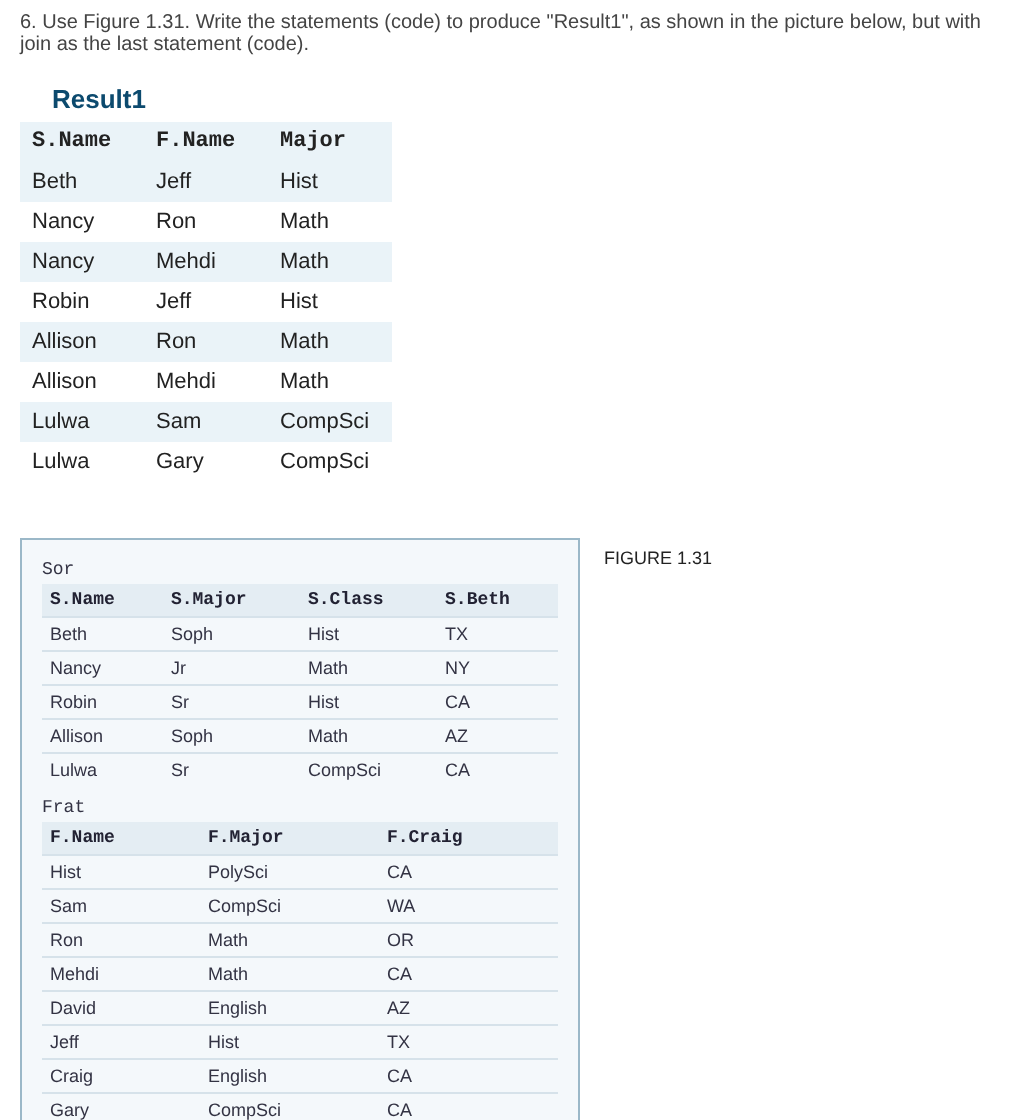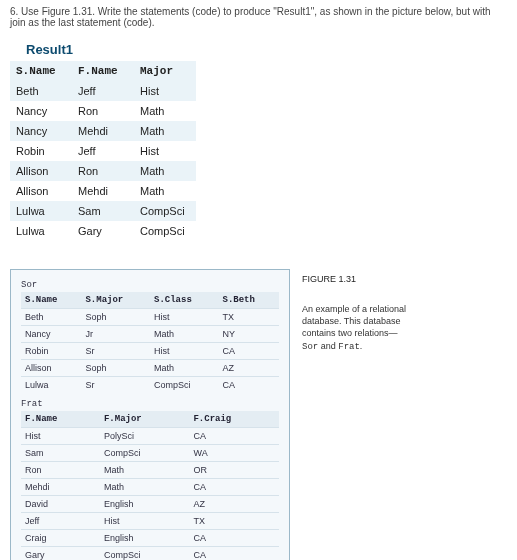--- a/index.html
+++ b/index.html
@@ -255,18 +255,15 @@
             <td>CompSci</td>
             <td>CA</td>
           </tr>
     </tbody>
       </table>
 
   </div>
 
   <div class="caption">
     <strong>FIGURE 1.31</strong>
-    <span>
-      <span>An example of a relational database. This database contains two relations—</span><span class="mono">Sor</span><span> and </span><span class="mono">Frat</span><span>.</span>
-    </span>
   </div>
 
 </div>
 
 </body></html>

